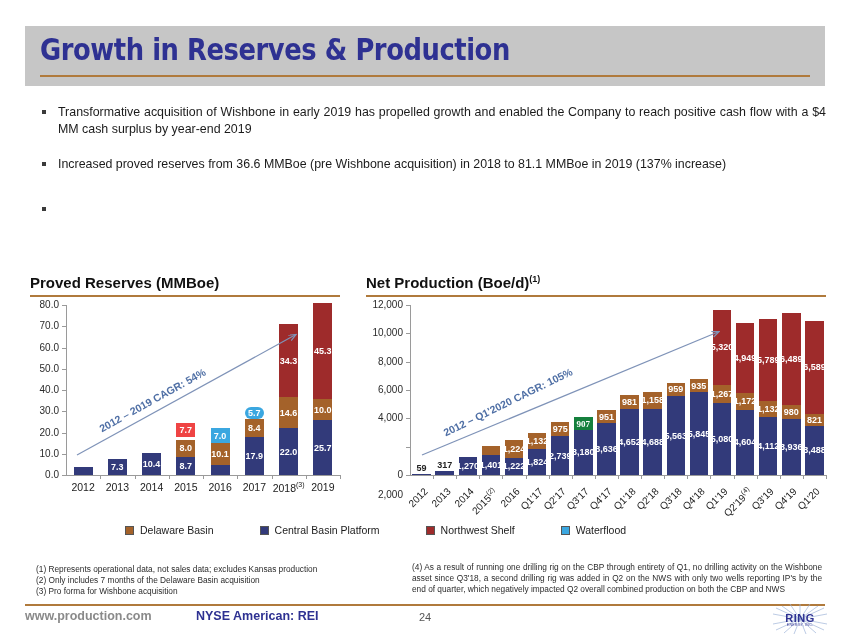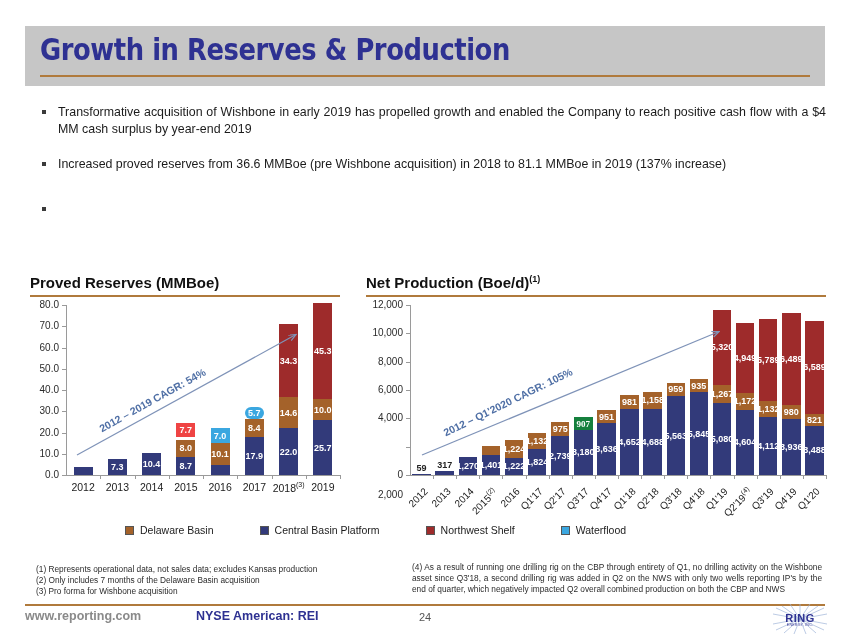--- a/index.html
+++ b/index.html
@@ -472,21 +472,21 @@
 <div class="fn-left">
   <div class="fn">(1) Represents operational data, not sales data; excludes Kansas production</div>
   <div class="fn">(2) Only includes 7 months of the Delaware  Basin acquisition</div>
   <div class="fn">(3) Pro forma for Wishbone acquisition</div>
 </div>
 <div class="fn-right">
   <div class="fn">(4) As a result of running one drilling rig on the CBP through entirety of Q1, no drilling activity on the Wishbone asset since Q3'18, a second drilling rig was added  in Q2 on the NWS with only two wells reporting IP's by the end of quarter, which  negatively impacted Q2 overall combined production on both the CBP and NWS</div>
 </div>
 
 <div class="footer-rule"></div>
-<div class="footer-url">www.reporting.com</div>
+<div class="footer-url">www.production.com</div>
 <div class="footer-nyse">NYSE American: REI</div>
 <div class="footer-page">24</div>
 <div class="logo">
   <svg width="56" height="30" viewBox="0 0 56 30">
     <g stroke="#9fb4d8" stroke-width="0.7">
       <line x1="28" y1="15" x2="4" y2="4"></line>
         <line x1="28" y1="15" x2="10" y2="2"></line>
       <line x1="28" y1="15" x2="18" y2="0"></line>
         <line x1="28" y1="15" x2="28" y2="0"></line>
       <line x1="28" y1="15" x2="38" y2="0"></line>

